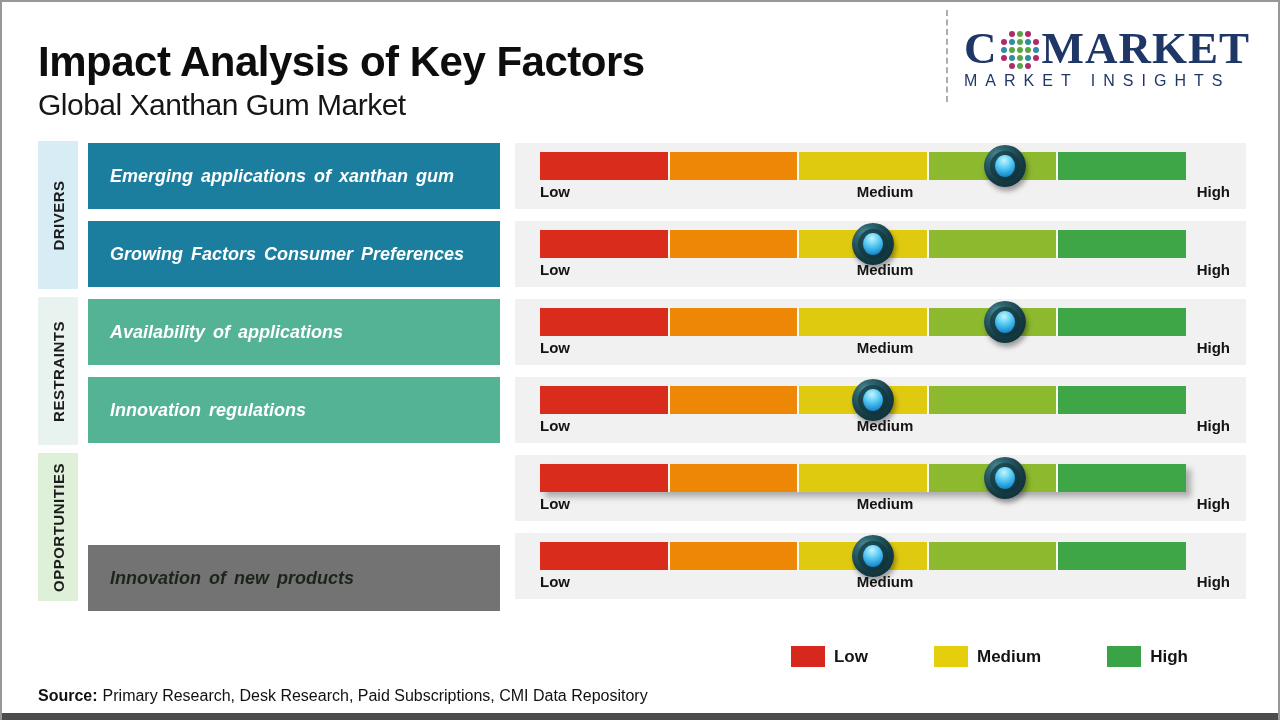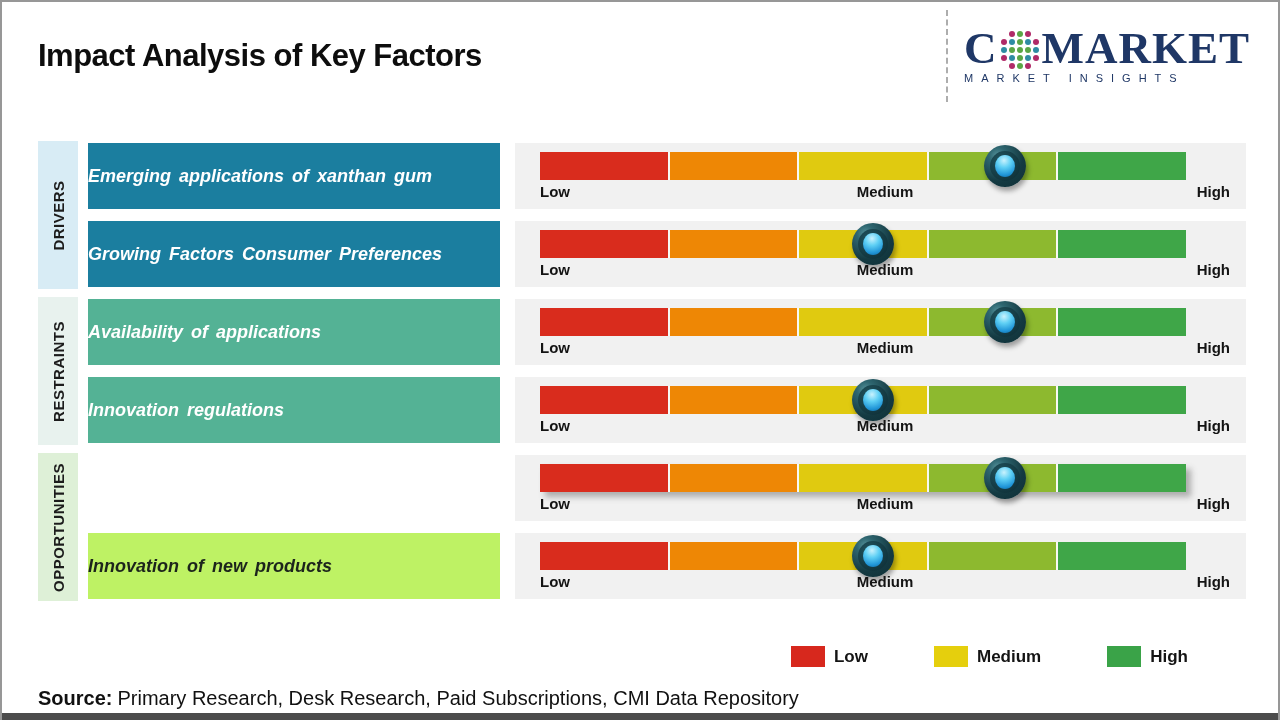--- a/index.html
+++ b/index.html
@@ -1,37 +1,37 @@
 <!DOCTYPE html>
 <html><head>
 <meta charset="utf-8">
 <style>
   html,body{margin:0;padding:0;background:#fff;}
   body{width:1280px;height:720px;font-family:"Liberation Sans",sans-serif;-webkit-font-smoothing:antialiased;}
   .frame{position:relative;width:1280px;height:720px;box-sizing:border-box;
          border:2px solid #979797;border-bottom:none;background:#fff;overflow:hidden;}
   
-  .title{position:absolute;left:36px;top:36px;margin:0;font-size:31px;font-weight:700;
+  .title{position:absolute;left:36px;top:36px;margin:0;font-size:42px;font-weight:700;
          color:#0d0d0d;letter-spacing:-0.5px;}
   .subtitle{position:absolute;left:36px;top:86px;margin:0;font-size:30px;font-weight:400;
          color:#161616;letter-spacing:-0.5px;}
   .logo-divider{position:absolute;left:944px;top:8px;height:92px;border-left:2px dashed #adadad;}
   .logo{position:absolute;left:962px;top:24px;width:300px;color:#1f3766;}
   .logo-top{display:flex;align-items:center;font-family:"Liberation Serif",serif;
             font-weight:600;font-size:45px;line-height:1;letter-spacing:1px;}
   .logo-dots{margin:2px 1px 0 1px;}
-  .logo-bottom{margin-top:1px;font-size:11px;letter-spacing:8px;font-weight:400;white-space:nowrap;}
+  .logo-bottom{margin-top:1px;font-size:16px;letter-spacing:8px;font-weight:400;white-space:nowrap;}
   
   #chart{position:absolute;left:36px;top:139px;width:1210px;height:466px;}
   .cat-label{position:absolute;left:0;width:40px;height:148px;display:flex;
              align-items:center;justify-content:center;}
   .cat-text{transform:rotate(-90deg);white-space:nowrap;font-size:15px;font-weight:700;
             color:#1c1c1c;letter-spacing:0.5px;}
   .factor-box{position:absolute;left:50px;width:412px;height:66px;display:flex;align-items:center;
-              box-sizing:border-box;font-size:18px;font-weight:700;
+              padding-left:22px;box-sizing:border-box;font-size:18px;font-weight:700;
               font-style:italic;word-spacing:3px;}
   .panel{position:absolute;left:477px;width:731px;height:66px;background:#f1f1f1;}
   .bar{position:absolute;left:25px;top:9px;width:646px;height:28px;display:flex;}
   .seg{flex:1;border-right:2px solid #f8f8f4;}
   .seg:last-child{border-right:none;}
   .bar-shadow{box-shadow:5px 5px 6px rgba(90,90,90,.45);}
   .scale-low{position:absolute;left:25px;top:40px;font-size:15px;font-weight:700;color:#141414;}
   .scale-med{position:absolute;left:370px;top:40px;transform:translateX(-50%);
              font-size:15px;font-weight:700;color:#141414;}
   .scale-high{position:absolute;right:16px;top:40px;font-size:15px;font-weight:700;color:#141414;}
@@ -41,30 +41,31 @@
   .marker::before{content:"";position:absolute;width:30px;height:30px;border-radius:50%;
           background:radial-gradient(circle at 35% 30%, #20525c 0%, #0f3038 85%);}
   .marker::after{content:"";position:absolute;width:20px;height:22px;border-radius:50%;
           background:radial-gradient(circle at 45% 25%, #c9f2fd 0%, #5fd0f5 35%, #2196d8 72%, #0b5f96 100%);}
   
   .legend{position:absolute;top:644px;right:90px;display:flex;gap:66px;align-items:center;}
   .legend-item{display:flex;align-items:center;}
   .legend-swatch{width:34px;height:21px;margin-right:9px;}
   .legend-label{font-size:17px;font-weight:700;color:#141414;}
   
-  .source{position:absolute;left:36px;top:685px;font-size:20px;color:#111;}
+  .source{position:absolute;left:36px;top:685px;font-size:16px;color:#111;}
   .source b{margin-right:5px;}
   .bottom-strip{position:absolute;left:0;right:0;bottom:0;height:7px;background:#4c4c4c;}
 </style>
 </head>
 <body>
 
 <div class="frame">
 
   <h1 class="title">Impact Analysis of Key Factors</h1>
+  <h2 class="subtitle">Global Xanthan Gum Market</h2>
 
   <div class="logo-divider"></div>
 
   <div class="logo">
     <div class="logo-top">
       <span>C</span>
       <svg class="logo-dots" width="42" height="42" viewBox="0 0 42 42">
         <g>
           <circle cx="13" cy="5" r="3" fill="#b02a68"></circle>
             <circle cx="21" cy="5" r="3" fill="#5aa646"></circle>
@@ -166,21 +167,21 @@
           <div class="seg" style="background: rgb(238, 135, 5);"></div>
           <div class="seg" style="background: rgb(224, 202, 16);"></div>
           <div class="seg" style="background: rgb(141, 185, 47);"></div>
           <div class="seg" style="background: rgb(63, 166, 72);"></div>
         </div>
         <div class="marker" style="left: 469.12px;"></div>
         <span class="scale-low">Low</span>
         <span class="scale-med">Medium</span>
         <span class="scale-high">High</span>
       </div>
-      <div class="factor-box" style="top: 392px; background: #bef264; color: rgb(28, 36, 28);">Innovation of new products</div>
+      <div class="factor-box" style="top: 404px; background: #737373; color: rgb(28, 36, 28);">Innovation of new products</div>
       <div class="panel" style="top: 392px;">
         <div class="bar">
           <div class="seg" style="background: rgb(217, 44, 29);"></div>
           <div class="seg" style="background: rgb(238, 135, 5);"></div>
           <div class="seg" style="background: rgb(224, 202, 16);"></div>
           <div class="seg" style="background: rgb(141, 185, 47);"></div>
           <div class="seg" style="background: rgb(63, 166, 72);"></div>
         </div>
         <div class="marker" style="left: 336.69px;"></div>
         <span class="scale-low">Low</span>

